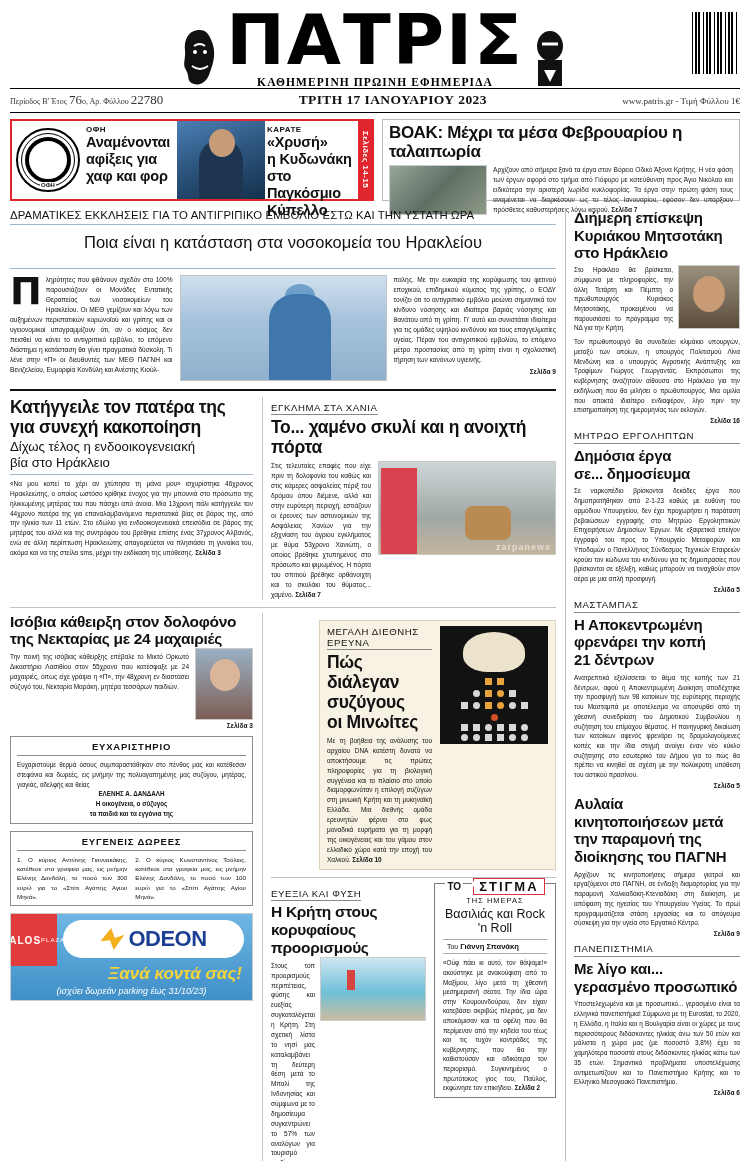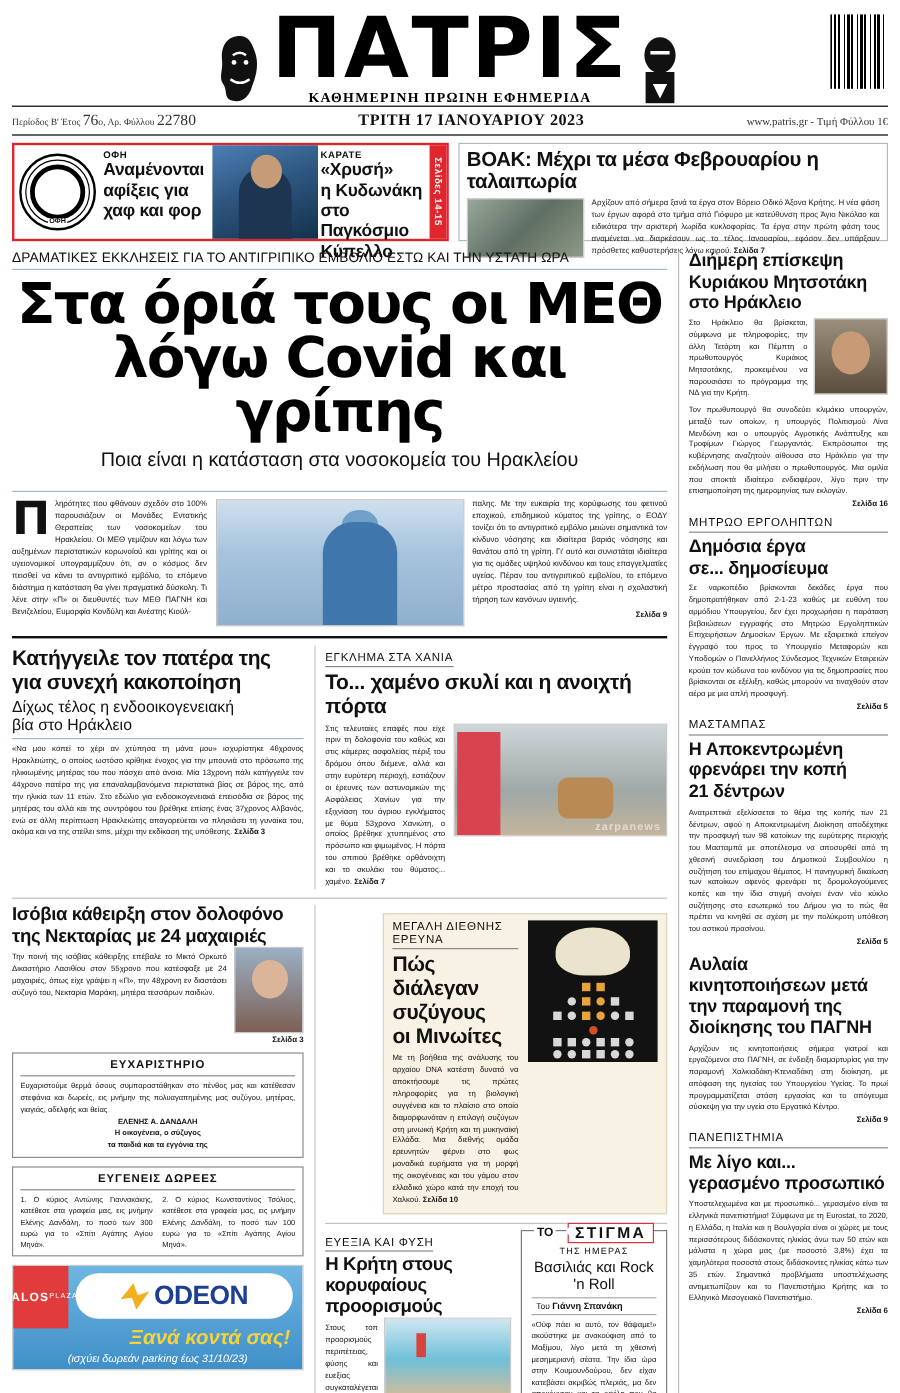--- a/index.html
+++ b/index.html
@@ -216,24 +216,20 @@
         </div>
       </div>
     </div>
   </div>
 
   <div class="grid">
 
     <div class="colmain">
 
       <div class="overline">ΔΡΑΜΑΤΙΚΕΣ ΕΚΚΛΗΣΕΙΣ ΓΙΑ ΤΟ ΑΝΤΙΓΡΙΠΙΚΟ ΕΜΒΟΛΙΟ ΕΣΤΩ ΚΑΙ ΤΗΝ ΥΣΤΑΤΗ ΩΡΑ</div>
-      <h1 class="megatitle">
-        <span>Στα όριά τους οι ΜΕΘ</span>
-        <span class="l2">λόγω Covid και γρίπης</span>
-      </h1>
       <div class="subdeck">Ποια είναι η κατάσταση στα νοσοκομεία του Ηρακλείου</div>
 
       <div class="lead">
         <div class="lead-c">
           <span class="dropcap">Π</span><span>ληρότητες που φθάνουν σχεδόν στο 100% παρουσιάζουν οι Μονάδες Εντατικής Θεραπείας των νοσοκομείων του Ηρακλείου. Οι ΜΕΘ γεμίζουν και λόγω των αυξημένων περιστατικών κορωνοϊού και γρίπης και οι υγειονομικοί υπογραμμίζουν ότι, αν ο κόσμος δεν πεισθεί να κάνει το αντιγριπικό εμβόλιο, το επόμενο διάστημα η κατάσταση θα γίνει πραγματικά δύσκολη. Τι λένε στην «Π» οι διευθυντές των ΜΕΘ ΠΑΓΝΗ και Βενιζελείου, Ευμορφία Κονδύλη και Ανέστης Κιούλ-</span>
         </div>
         <div class="lead-photo"></div>
         <div class="lead-c">
           <span>παλης. Με την ευκαιρία της κορύφωσης του φετινού εποχικού, επιδημικού κύματος της γρίπης, ο ΕΟΔΥ τονίζει ότι το αντιγριπικό εμβόλιο μειώνει σημαντικά τον κίνδυνο νόσησης και ιδιαίτερα βαριάς νόσησης και θανάτου από τη γρίπη. Γι' αυτό και συνιστάται ιδιαίτερα για τις ομάδες υψηλού κινδύνου και τους επαγγελματίες υγείας. Πέραν του αντιγριπικού εμβολίου, το επόμενο μέτρο προστασίας από τη γρίπη είναι η σχολαστική τήρηση των κανόνων υγιεινής.</span>
           <div class="pgr">Σελίδα 9</div>

